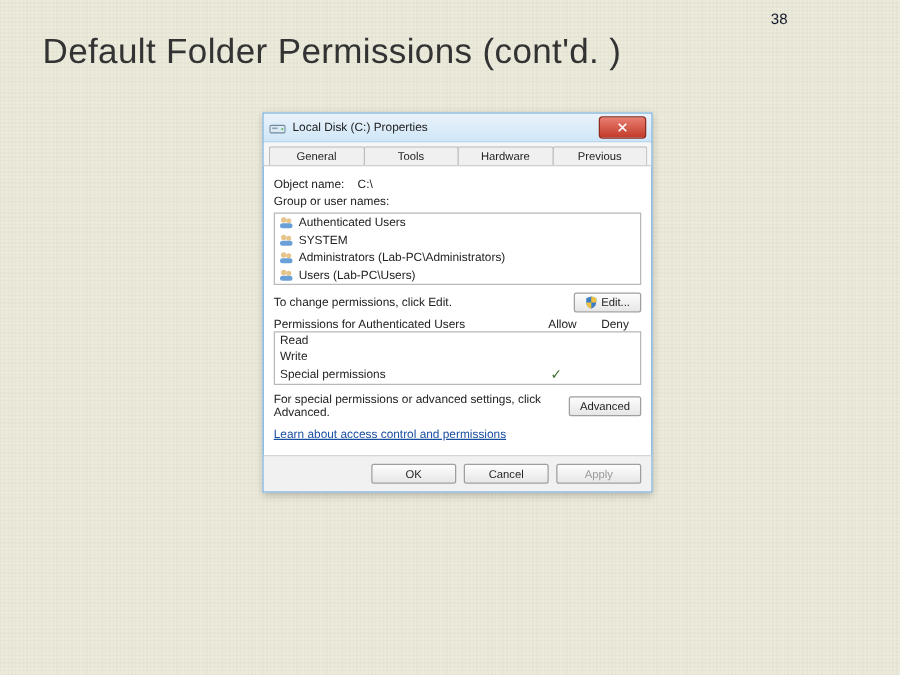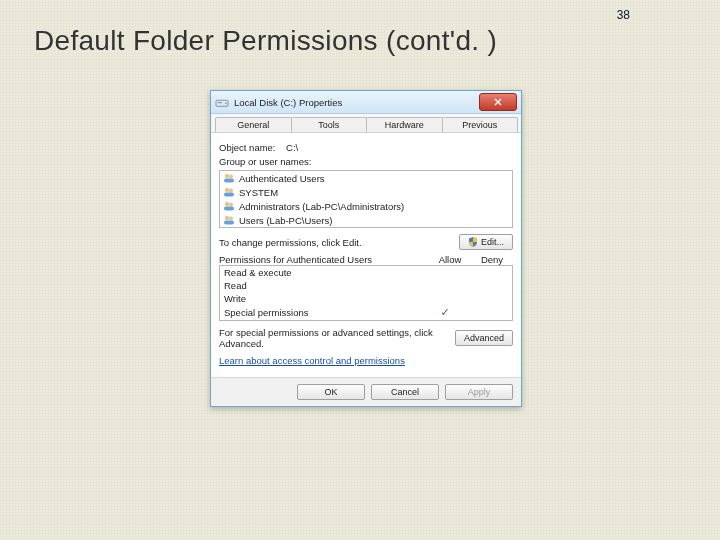--- a/index.html
+++ b/index.html
@@ -119,25 +119,20 @@
       </span>
     </div>
 
     <div class="perm-hdr">
       <span class="lbl">Permissions for Authenticated Users</span>
       <span class="col">Allow</span>
       <span class="col">Deny</span>
     </div>
     <div class="perm-box">
       <div class="pr">
-          <span class="pn">Read &amp; execute</span>
-          <span class="chk"></span>
-          <span class="chk"></span>
-        </div>
-      <div class="pr">
           <span class="pn">Read</span>
           <span class="chk"></span>
           <span class="chk"></span>
         </div>
       <div class="pr">
           <span class="pn">Write</span>
           <span class="chk"></span>
           <span class="chk"></span>
         </div>
       <div class="pr">

